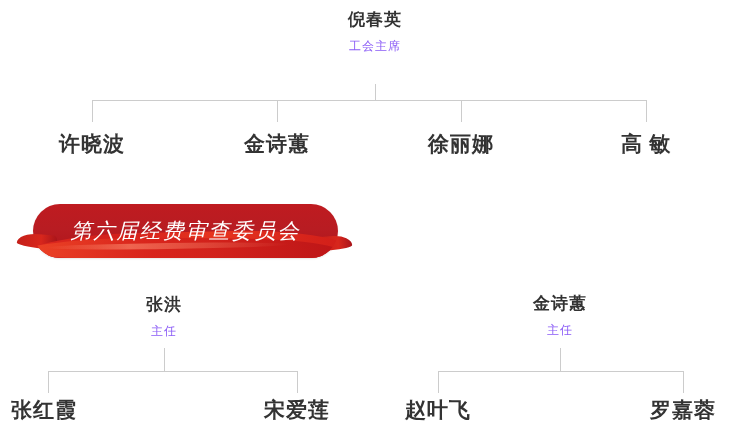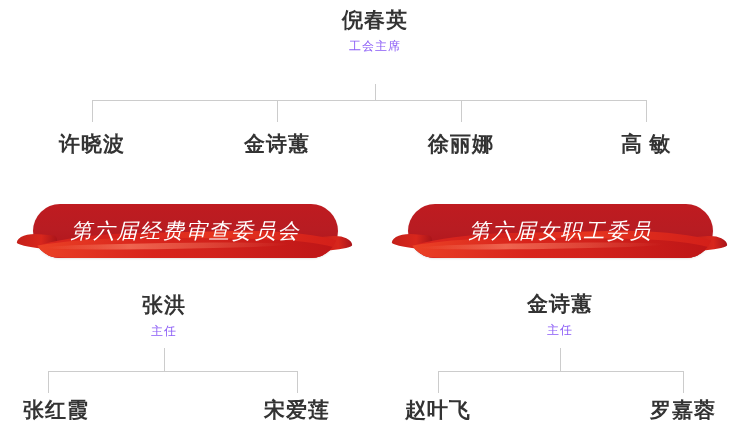--- a/index.html
+++ b/index.html
@@ -19,21 +19,21 @@
   }
 
   
   .node {
     position: absolute;
     text-align: center;
     white-space: nowrap;
     transform: translateX(-50%);
   }
   .node-name {
-    font-size: 21px;
+    font-size: 17px;
     font-weight: bold;
     color: #333333;
     line-height: 28px;
     letter-spacing: 1px;
   }
   .node-title {
     font-size: 12px;
     font-weight: normal;
     color: #8b5cf6;
     line-height: 24px;
@@ -177,42 +177,32 @@
     <div class="ribbon-tail left"></div>
     <div class="ribbon-tail right"></div>
     <div class="banner-clip">
       <div class="ribbon-a"></div>
       <div class="ribbon-b"></div>
       <div class="ribbon-hi"></div>
     </div>
     <div class="banner-label">第六届经费审查委员会</div>
   </div>
 
-  <div class="banner" style="left:408px; top:204px; width:305px;">
-    <div class="ribbon-tail left"></div>
-    <div class="ribbon-tail right"></div>
-    <div class="banner-clip">
-      <div class="ribbon-a"></div>
-      <div class="ribbon-b"></div>
-      <div class="ribbon-hi"></div>
-    </div>
-    <div class="banner-label">第六届女职工委员</div>
-  </div>
 
   <div class="node" style="left:164px; top:291px;">
     <div class="node-name">张洪</div>
     <div class="node-title">主任</div>
   </div>
 
   <div class="line v" style="left:164px; top:348px; height:23px;"></div>
   <div class="line h" style="left:48px; top:371px; width:249px;"></div>
   <div class="line v" style="left:48px;  top:371px; height:22px;"></div>
   <div class="line v" style="left:297px; top:371px; height:22px;"></div>
 
-  <div class="node" style="left:56px; top:396px;">
+  <div class="node" style="left:44px; top:396px;">
     <div class="node-name lvl4">张红霞</div>
   </div>
   <div class="node" style="left:297px; top:396px;">
     <div class="node-name lvl4">宋爱莲</div>
   </div>
 
   <div class="node" style="left:560px; top:290px;">
     <div class="node-name">金诗蕙</div>
     <div class="node-title">主任</div>
   </div>

